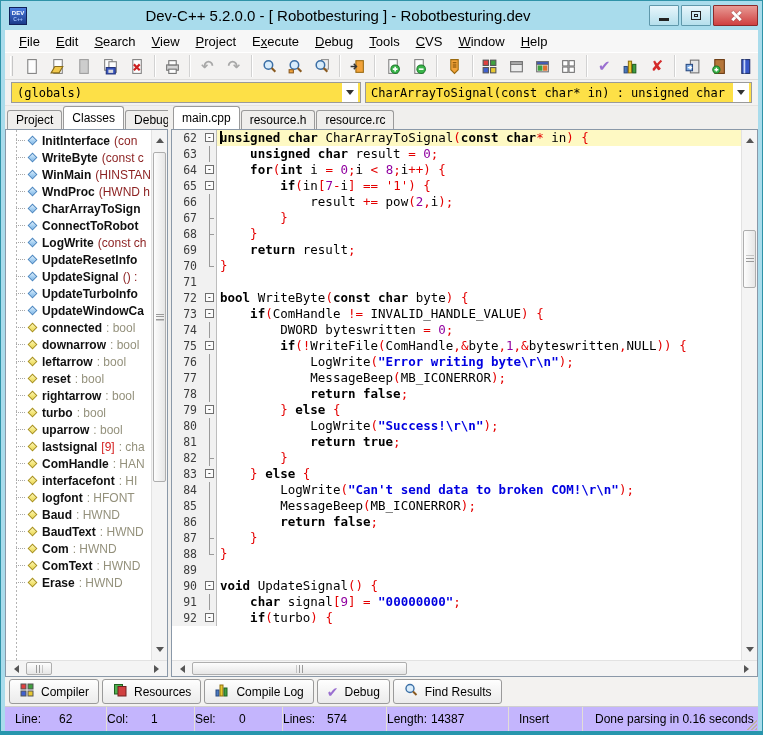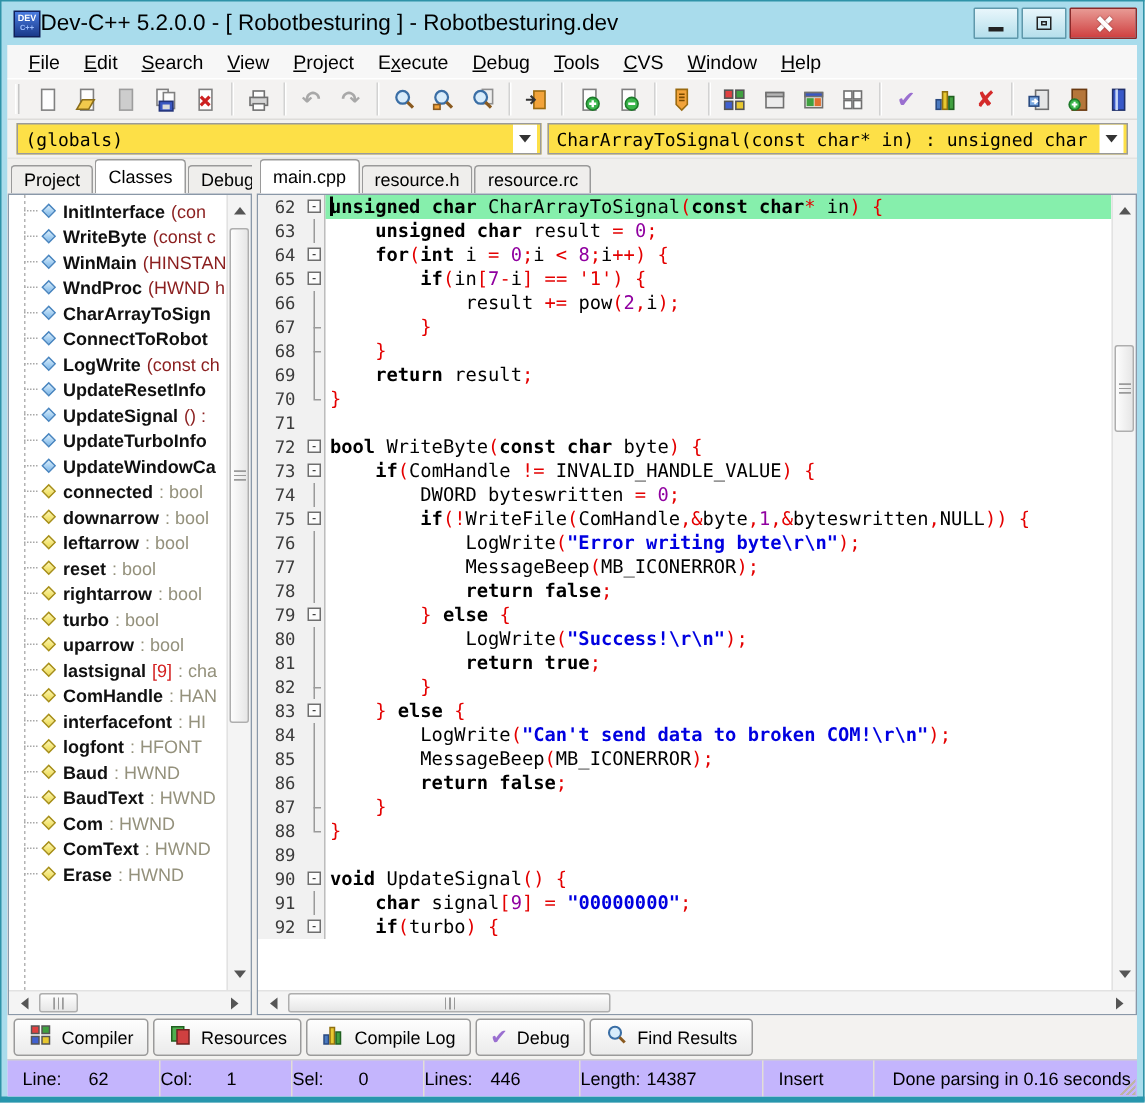--- a/index.html
+++ b/index.html
@@ -2,21 +2,21 @@
 <html><head>
 <meta charset="utf-8">
 <style>
   *{box-sizing:border-box;margin:0;padding:0}
   body{background:#d4d0c8;font-family:"Liberation Sans",sans-serif;-webkit-font-smoothing:antialiased}
   #window{width:763px;height:735px;background:#a9dcec;border:1px solid #2f93a8;border-bottom:4px solid #2796ad;position:relative;overflow:hidden}
   
   .titlebar{height:29px;display:flex;align-items:center;padding:0 4px 0 8px}
   .appicon{width:18px;height:18px;border:1px solid #10205a;background:linear-gradient(#4a7ce0,#1a3a8a);color:#fff;font-size:6px;font-weight:bold;display:flex;flex-direction:column;align-items:center;justify-content:center;line-height:6px}
   .appicon .c2{color:#9fc0ff;font-size:5px}
-  .titletext{flex:1;font-size:15px;color:#000}
+  .titletext{flex:1;text-align:center;font-size:15px;color:#000}
   .winbtns{display:flex;gap:2px}
   .wbtn{height:21px;border:1px solid #5f98ab;background:linear-gradient(#e8f6fb,#b5dfec);display:flex;align-items:center;justify-content:center;border-radius:1px}
   .wbtn.min,.wbtn.max{width:30px}
   .wbtn.close{width:45px;border-color:#8b2a2a;background:linear-gradient(#e89a94,#cf4040)}
   .glyph-min{width:10px;height:3px;background:#222;margin-top:8px}
   .glyph-max{width:10px;height:9px;border:1.5px solid #222;position:relative}
   .glyph-max i{position:absolute;left:1.5px;top:1.5px;width:4px;height:3px;border:1px solid #222;display:block}
   .glyph-close{position:relative;width:12px;height:12px}
   .glyph-close::before,.glyph-close::after{content:"";position:absolute;left:5px;top:0;width:3px;height:12px;background:#fff;box-shadow:0 0 1px #702020}
   .glyph-close::before{transform:rotate(45deg)}
@@ -75,21 +75,21 @@
   .codecol{flex:1;overflow:hidden;position:relative}
   .cl{display:flex;height:16px;font:12.5px "DejaVu Sans Mono",monospace;line-height:16px}
   .gut{width:30px;flex:none;text-align:right;padding-right:5px;background:#f1f1f1;color:#3c3c3c;font-size:11.5px}
   .fold{width:15px;flex:none;background:#f1f1f1;border-right:1px solid #bdbdbd;position:relative}
   .fold.line::before,.fold.tick::before{content:"";position:absolute;left:7px;top:0;bottom:0;width:1px;background:#9a9a9a}
   .fold.tick::after{content:"";position:absolute;left:7px;top:8px;width:5px;height:1px;background:#9a9a9a}
   .fold.end::before{content:"";position:absolute;left:7px;top:0;height:8px;width:1px;background:#9a9a9a}
   .fold.end::after{content:"";position:absolute;left:7px;top:8px;width:5px;height:1px;background:#9a9a9a}
   .fbox{position:absolute;left:3px;top:3px;width:9px;height:9px;border:1px solid #6e6e6e;background:#fcfcfc;font:8px/7px "DejaVu Sans Mono",monospace;text-align:center;color:#000;font-style:normal}
   .codetext{flex:1;white-space:pre;padding-left:3px;position:relative;color:#000}
-  .cur .codetext{background:#86efac}
+  .cur .codetext{background:#fef9c3}
   .caret{position:absolute;left:3px;top:1px;width:2px;height:13px;background:#000}
   .t-k{font-weight:bold;color:#000}
   .t-r{color:#e40000}
   .t-n{color:#9000a0}
   .t-s{color:#0000e0;font-weight:bold}
   
   .btabs{height:29px;display:flex;align-items:center;padding-left:4px;background:#f3f2f0;flex:none}
   .btab{display:flex;align-items:center;gap:6px;border:1px solid #9a9a9a;background:linear-gradient(#fefefe,#ebebeb);border-radius:3px;padding:0 9px;height:25px;font-size:12px;margin-right:3px;color:#000}
   .btab svg{width:16px;height:16px}
   .btab .g{font:bold 14px "DejaVu Sans",sans-serif}
@@ -758,21 +758,21 @@
         <div class="sfield" style="width: 88px;">
           <span class="slabel">Col:</span>
           <span class="sval">1</span>
         </div>
         <div class="sfield" style="width: 88px;">
           <span class="slabel">Sel:</span>
           <span class="sval">0</span>
         </div>
         <div class="sfield" style="width: 104px;">
           <span class="slabel">Lines:</span>
-          <span class="sval">446</span>
+          <span class="sval">574</span>
         </div>
         <div class="sfield" style="width: 122px;">
           <span class="slabel">Length:</span>
           <span class="sval">14387</span>
         </div>
         <div class="sfield mode">Insert</div>
         <div class="sfield msg">Done parsing in 0.16 seconds</div>
         <div class="gripdots"></div>
     </div>
   </div>

